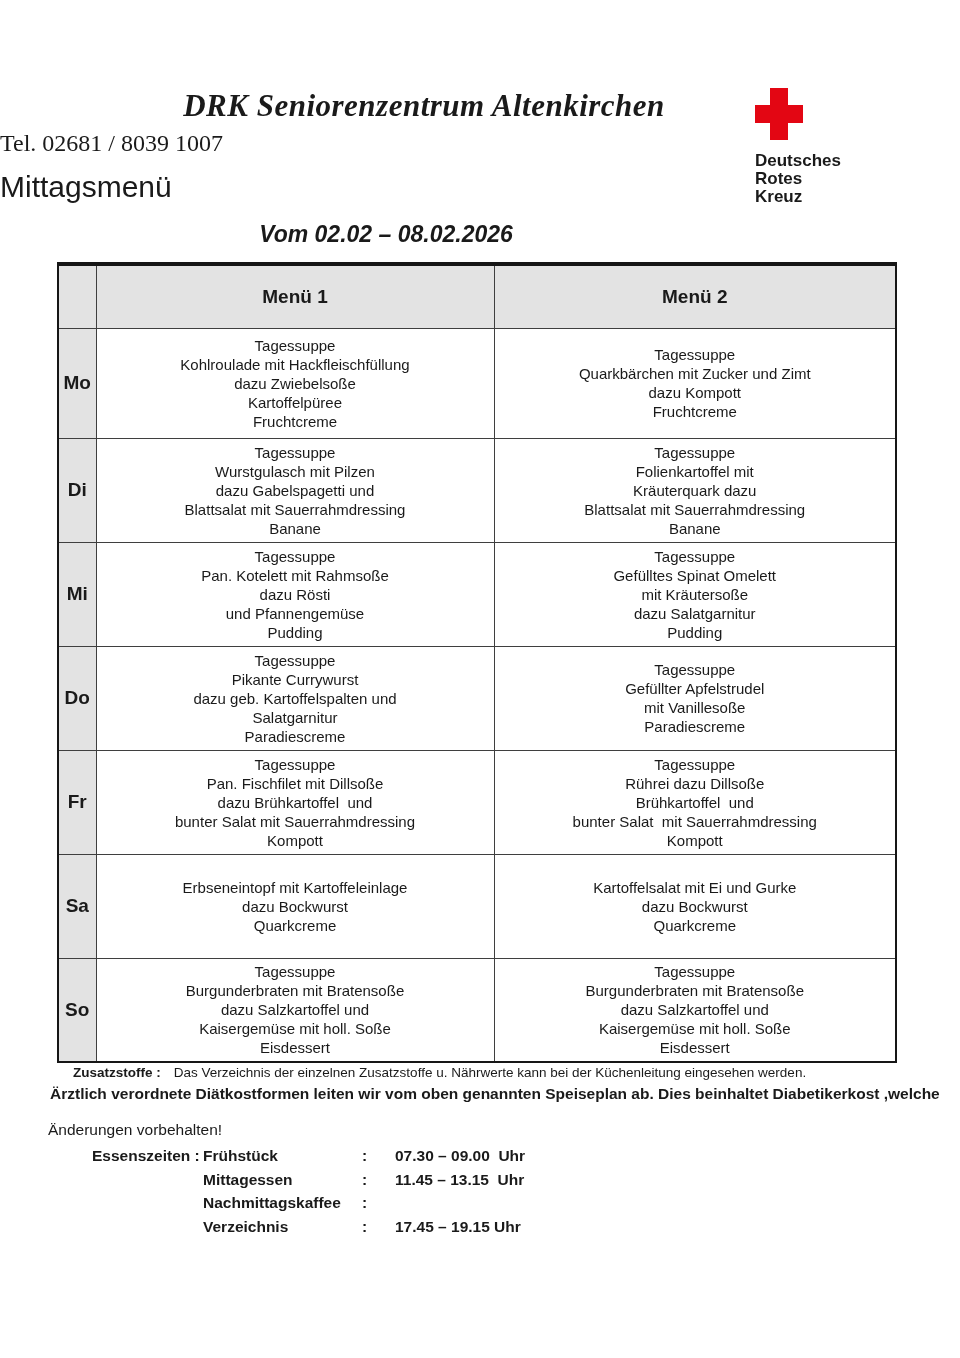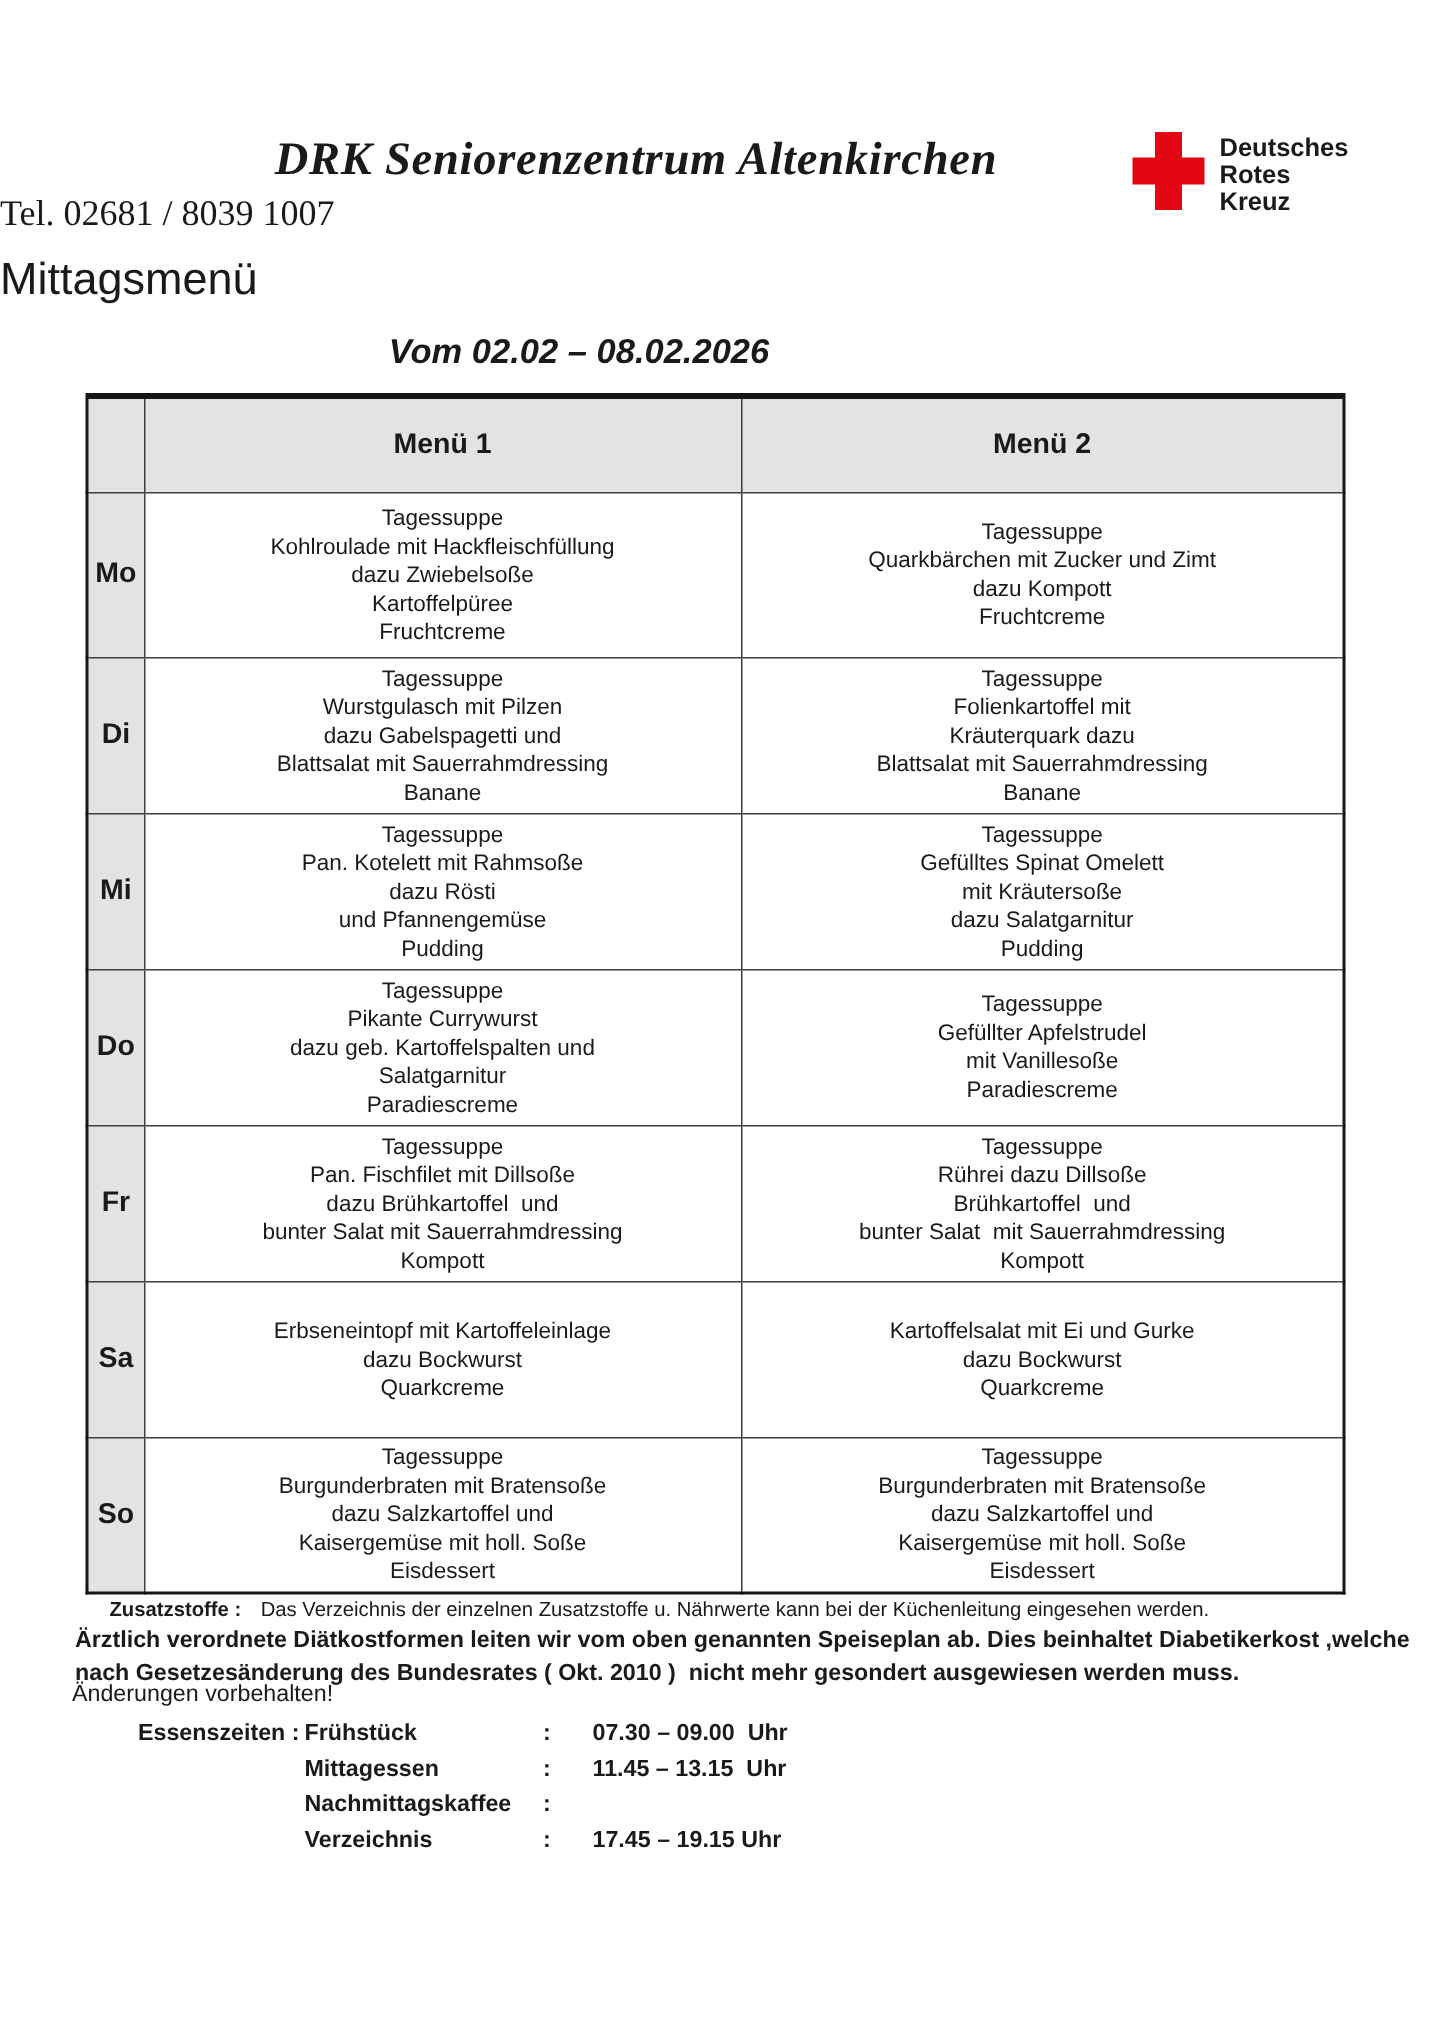--- a/index.html
+++ b/index.html
@@ -19,21 +19,21 @@
     font-family:"Liberation Serif", serif; font-size:24px;
   }
   .menu-title {
     position:absolute; top:170px; left:0; width:932px; text-align:left;
     font-size:30px;
   }
   .date-range {
     position:absolute; top:221px; left:0; width:772px; text-align:center;
     font-size:23px; font-weight:bold; font-style:italic;
   }
-  .logo { position:absolute; top:88px; left:755px; display:flex; gap:10px; align-items:flex-start; }
+  .logo { position:absolute; top:88px; left:755px; display:flex; gap:10px; align-items:flex-start;flex-direction:column; }
   .cross { position:relative; width:48px; height:52px; flex:0 0 auto; }
   .cross .bar-v { position:absolute; left:15px; top:0; width:18px; height:52px; background:var(--drk-red); }
   .cross .bar-h { position:absolute; left:0; top:17px; width:48px; height:18px; background:var(--drk-red); }
   .logo-text { font-weight:bold; font-size:17px; line-height:18px; padding-top:2px; }
 
   table.menu-table {
     position:absolute; top:262px; left:57px; width:838px;
     border-collapse:collapse; table-layout:fixed;
     border:2px solid #161616; border-top-width:4px;
   }
@@ -214,21 +214,20 @@
       </tr>
     </tbody>
 </table>
 
 <div class="zusatz-line">
   <span class="zl-label">Zusatzstoffe :</span><span>Das Verzeichnis der einzelnen Zusatzstoffe u. Nährwerte kann bei der Küchenleitung eingesehen werden.</span>
 </div>
 
 <div class="diet-note">
   <div>Ärztlich verordnete Diätkostformen leiten wir vom oben genannten Speiseplan ab. Dies beinhaltet Diabetikerkost ,welche</div>
-  <div>nach Gesetzesänderung des Bundesrates ( Okt. 2010 ) &nbsp;nicht mehr gesondert ausgewiesen werden muss.</div>
 </div>
 
 <div class="changes-note">Änderungen vorbehalten!</div>
 
 <div class="mealtimes">
     <div class="mt-row">
       <span class="mt-label">Essenszeiten :</span>
       <span class="mt-name">Frühstück</span>
       <span class="mt-colon">:</span>
       <span class="mt-time">07.30 – 09.00 &nbsp;Uhr</span>

